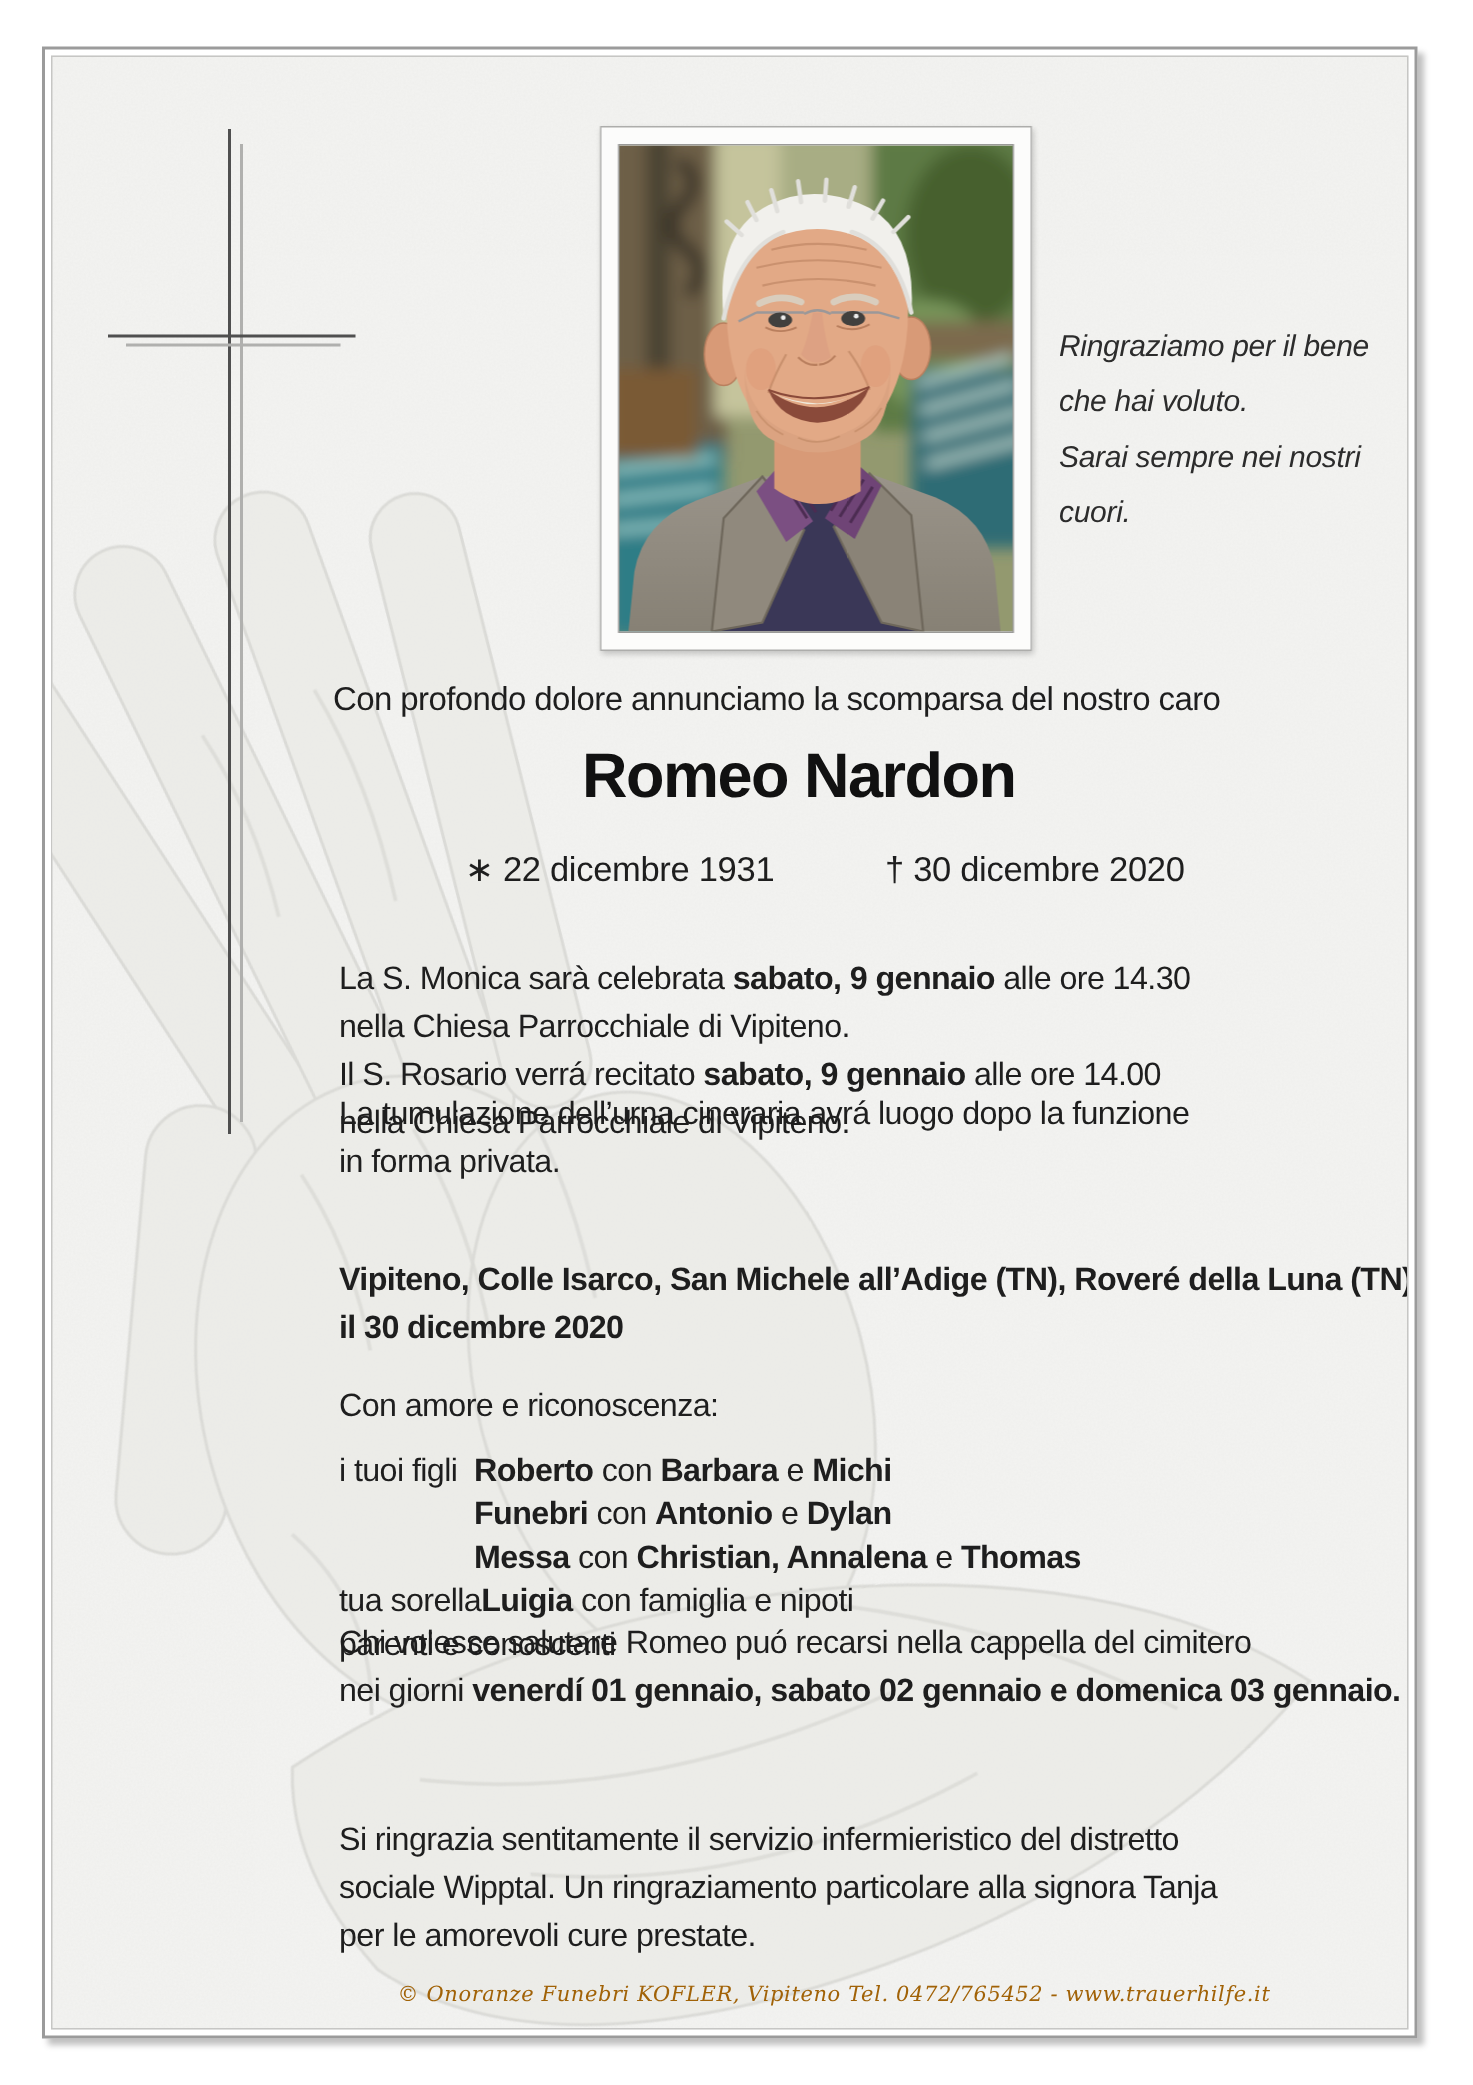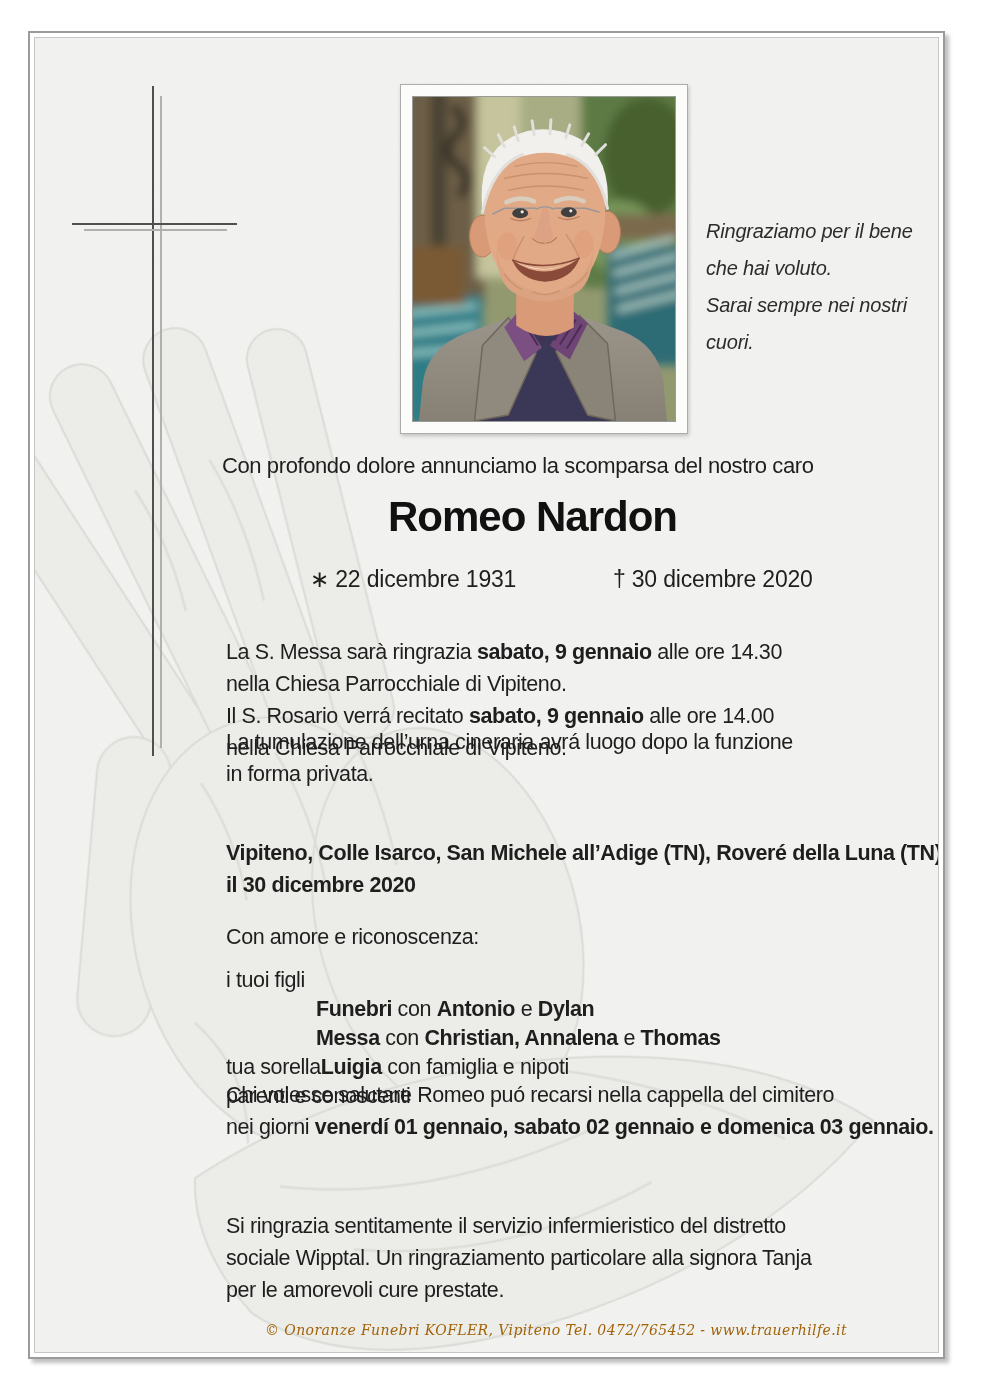--- a/index.html
+++ b/index.html
@@ -25,21 +25,21 @@
     box-shadow:1px 2px 4px rgba(0,0,0,.2);}
   .photo{width:100%;height:100%;box-sizing:border-box;border:1px solid #9a9a98;
     overflow:hidden;box-shadow:inset 0 0 6px rgba(0,0,0,.25);}
   .photo svg{display:block;width:100%;height:100%;}
   
   .quote{left:671px;top:175px;width:235px;font-style:italic;font-size:20px;line-height:37px;
     letter-spacing:-.2px;color:#2c2c2c;white-space:pre-line;}
   .announcement{left:187px;top:415px;font-size:22px;letter-spacing:-.4px;}
   .name{left:353px;top:457px;font-size:42px;font-weight:700;letter-spacing:-1px;line-height:1.05;color:#111;}
   .date{top:528px;font-size:23px;letter-spacing:-.2px;}
-  .birth{left:275px;} .death{left:578px;}
+  .birth{left:275px;} .death{left:555px;}
   .para{left:191px;font-size:21.5px;line-height:32px;letter-spacing:-.4px;white-space:pre;}
   .p-mass{top:598px;} .p-burial{top:688px;} .p-places{top:799px;font-weight:700;}
   .p-amore{top:883px;} .p-farewell{top:1041px;} .p-thanks{top:1172px;}
   .family{left:191px;top:928px;font-size:21.5px;letter-spacing:-.4px;}
   .fam-row{display:flex;height:29px;line-height:29px;white-space:pre;}
   .fam-label{flex:0 0 90px;white-space:nowrap;}
   .b{font-weight:700;}
   .footer{left:221px;top:1284px;width:600px;text-align:center;
     font-family:"DejaVu Serif",serif;font-style:italic;font-size:14px;
     letter-spacing:.4px;color:#a16207;}
@@ -162,32 +162,32 @@
 che hai voluto.
 Sarai sempre nei nostri
 cuori.</div>
 
       <div class="abs announcement">Con profondo dolore annunciamo la scomparsa del nostro caro</div>
 
       <div class="abs name">Romeo Nardon</div>
       <div class="abs date birth">∗ 22 dicembre 1931</div>
       <div class="abs date death">† 30 dicembre 2020</div>
 
-      <div class="abs para p-mass"><span>La S. Messa sarà ringrazia </span><span class="b">sabato, 9 gennaio</span><span> alle ore 14.30
+      <div class="abs para p-mass"><span>La S. Monica sarà celebrata </span><span class="b">sabato, 9 gennaio</span><span> alle ore 14.30
 nella Chiesa Parrocchiale di Vipiteno.
 Il S. Rosario verrá recitato </span><span class="b">sabato, 9 gennaio</span><span> alle ore 14.00
 nella Chiesa Parrocchiale di Vipiteno.</span></div>
       <div class="abs para p-burial"><span>La tumulazione dell’urna cineraria avrá luogo dopo la funzione
 in forma privata.</span></div>
       <div class="abs para p-places"><span class="b">Vipiteno, Colle Isarco, San Michele all’Adige (TN), Roveré della Luna (TN),
 il 30 dicembre 2020</span></div>
       <div class="abs para p-amore">Con amore e riconoscenza:</div>
 
       <div class="abs family" id="family-rows">
-          <div class="fam-row"><span class="fam-label">i tuoi figli</span></div>
+          <div class="fam-row"><span class="fam-label">i tuoi figli</span><span><span class="b">Roberto</span><span> con </span><span class="b">Barbara</span><span> e </span><span class="b">Michi</span></span></div>
           <div class="fam-row"><span class="fam-label"></span><span><span class="b">Funebri</span><span> con </span><span class="b">Antonio</span><span> e </span><span class="b">Dylan</span></span></div>
           <div class="fam-row"><span class="fam-label"></span><span><span class="b">Messa</span><span> con </span><span class="b">Christian, Annalena</span><span> e </span><span class="b">Thomas</span></span></div>
           <div class="fam-row"><span class="fam-label">tua sorella</span><span><span class="b">Luigia</span><span> con famiglia e nipoti</span></span></div>
           <div class="fam-row"><span class="fam-label" style="flex: 0 0 auto;">parenti e conoscenti</span><span></span></div>
         </div>
 
       <div class="abs para p-farewell"><span>Chi volesse salutare Romeo puó recarsi nella cappella del cimitero
 nei giorni </span><span class="b">venerdí 01 gennaio, sabato 02 gennaio e domenica 03 gennaio.</span></div>
       <div class="abs para p-thanks"><span>Si ringrazia sentitamente il servizio infermieristico del distretto
 sociale Wipptal. Un ringraziamento particolare alla signora Tanja

